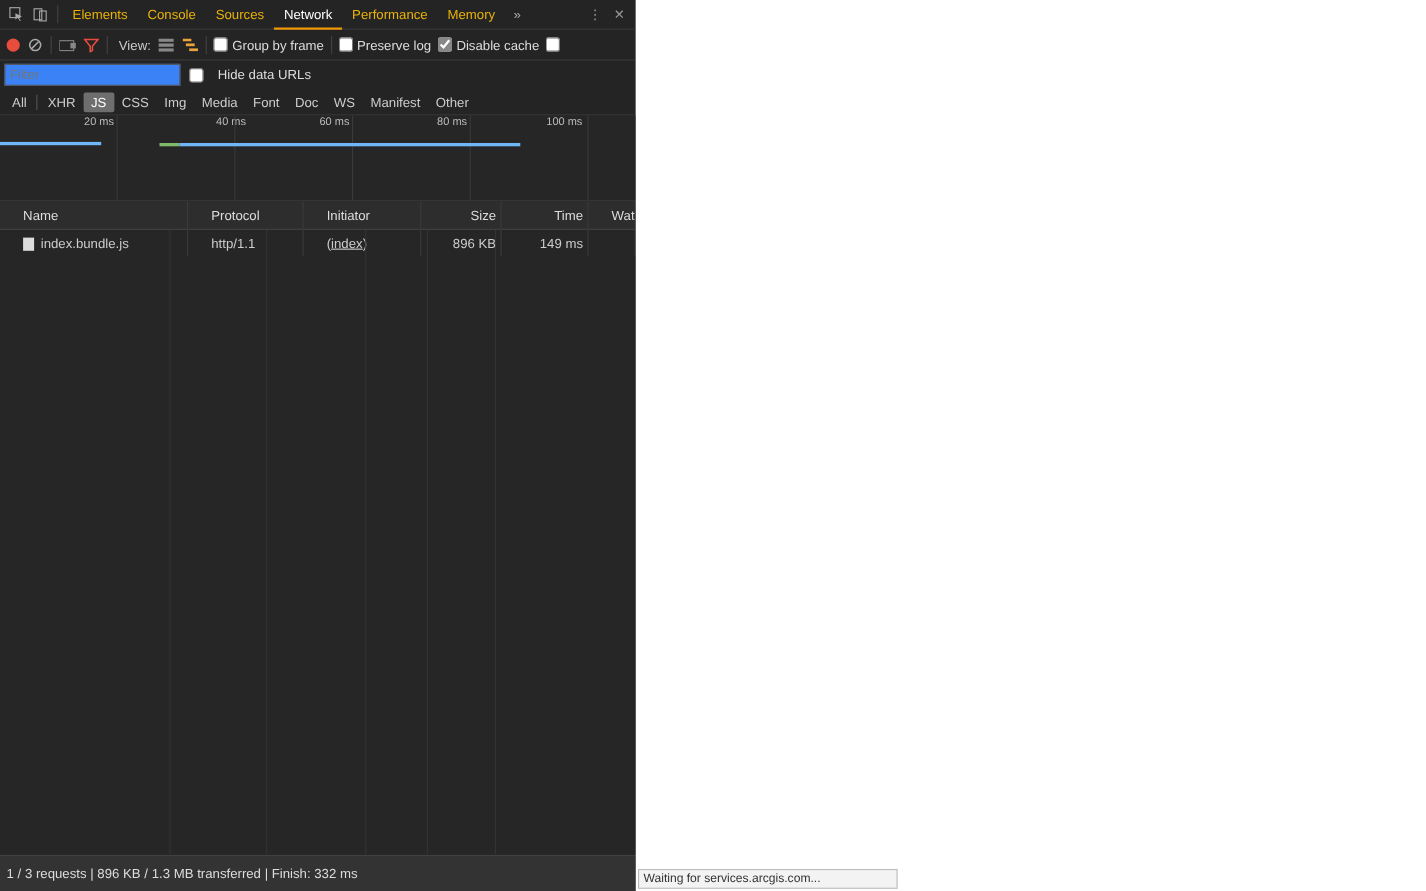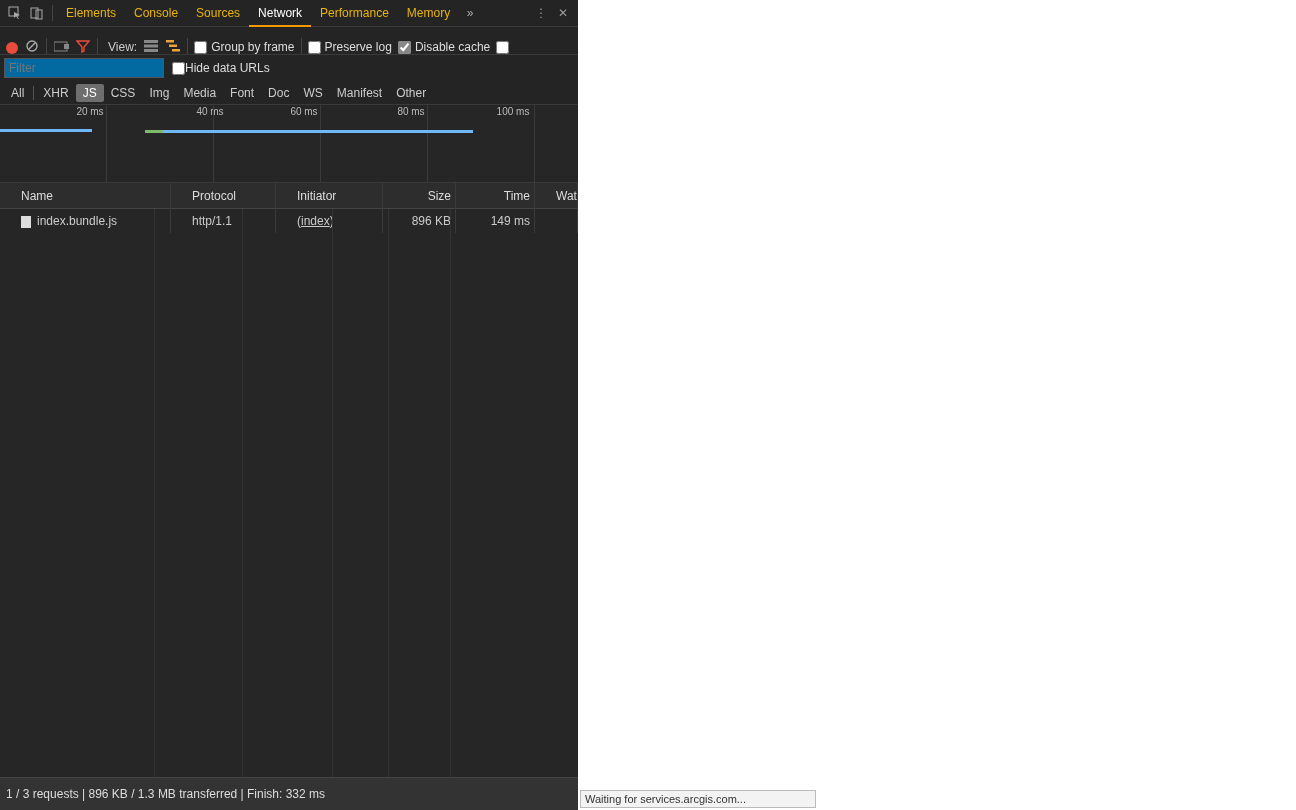--- a/index.html
+++ b/index.html
@@ -35,21 +35,21 @@
 .tabrow .tab {
   padding: 0 9px; height: 27px; line-height: 27px;
   color: #eab308; cursor: pointer; font-size: 12px;
 }
 .tabrow .tab.active {
   color: #fff; border-bottom: 2px solid #f29900;
 }
 .tabrow .spacer { flex: 1; }
 
 .toolbar {
-  height: 28px; display: flex; align-items: flex-end;
+  height: 28px; display: flex; align-items: center;
   border-bottom: 1px solid #3a3a3a;
   padding: 0 6px; gap: 6px;
   font-size: 12px;
 }
 .rec-dot {
   width: 12px; height: 12px; border-radius: 50%;
   background: #e74c3c; cursor: pointer;
 }
 .clear-icn, .cam-icn, .funnel-icn, .listview-icn, .flowview-icn {
   width: 16px; height: 16px; display: flex; align-items: center; justify-content: center;
@@ -62,24 +62,24 @@
 .toolbar label { display: flex; align-items: center; gap: 4px; color:#ddd; }
 .toolbar input[type=checkbox] { accent-color:#888; }
 .toolbar .viewlbl { color:#ccc; margin-left:4px;}
 
 .filterrow {
   height: 26px; display: flex; align-items: center; gap: 8px;
   padding: 0 4px;
 }
 .filterrow input[type=text] {
   width: 160px; height: 20px;
-  background: #0369a1; border: 1px solid #555;
+  background: #3b82f6; border: 1px solid #555;
   color: #eee; padding: 0 4px; font-size: 12px;
 }
-.filterrow label { display:flex; align-items:center; gap:0; color:#ddd;}
+.filterrow label { display:flex; align-items:center; gap:13px; color:#ddd;}
 
 .typerow {
   height: 24px; display: flex; align-items: center; gap: 0;
   padding: 0 4px; border-bottom: 1px solid #3a3a3a;
 }
 .typerow .ft {
   padding: 2px 7px; cursor: pointer; color:#ccc; border-radius:2px;
   font-size:12px;
 }
 .typerow .ft.active { background:#6e6e6e; color:#fff; }

